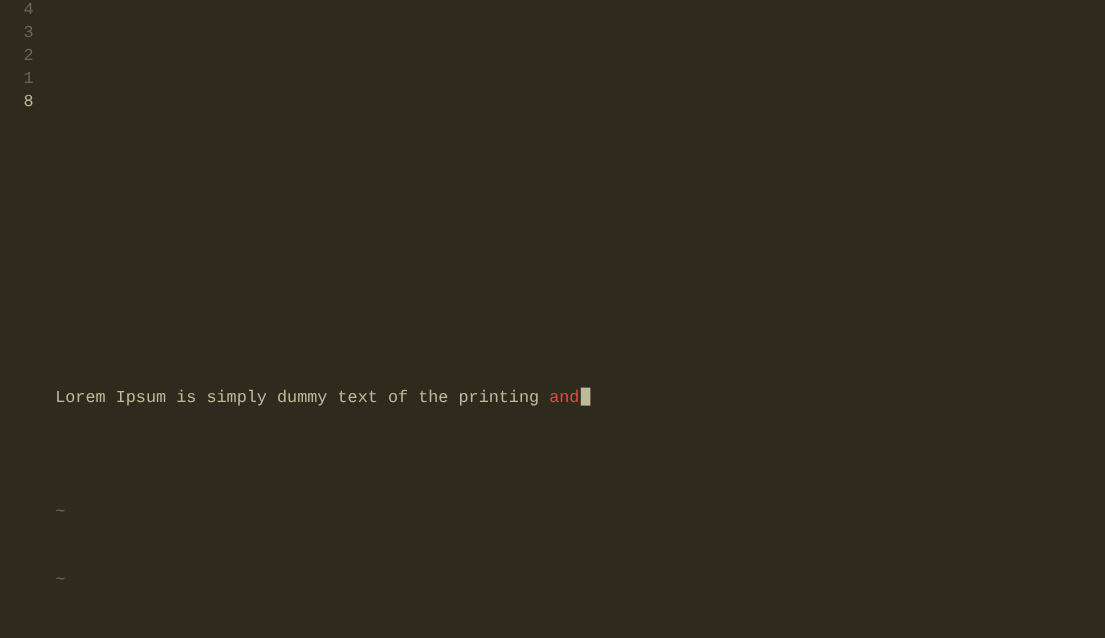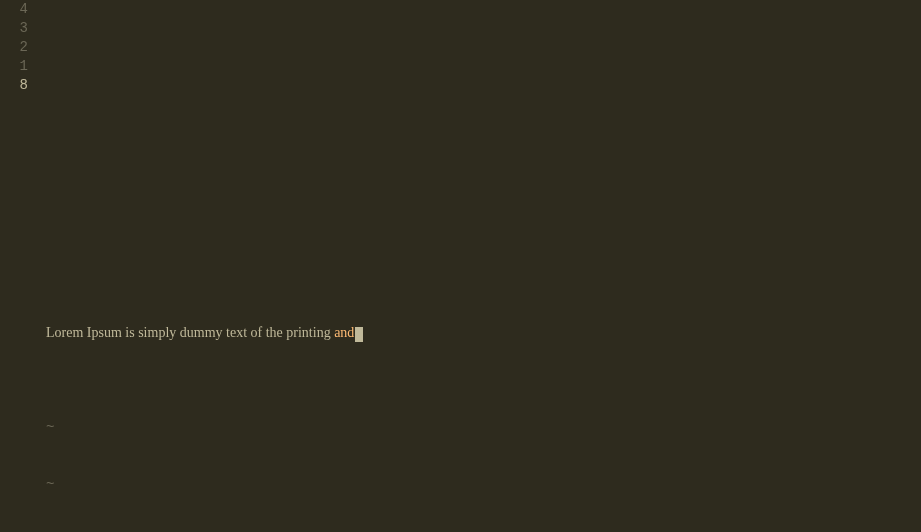--- a/index.html
+++ b/index.html
@@ -55,37 +55,36 @@
       font-size: 14px;
       line-height: 19px;
       color: #c0b99a;
       white-space: pre;
       overflow: hidden;
     }
 
     .code-line {
       height: 19px;
       display: flex;
-      align-items: flex-end;
-      font-family: Liberation Serif, serif;
+      align-items: flex-start;
     }
 
     .empty-line {
       height: 19px;
       display: flex;
       align-items: center;
       color: #6b6756;
     }
 
     .token-normal {
       color: #c0b99a;
     }
 
     .token-special {
-      color: #fdba74;
+      color: #ef4444;
     }
 
     .cursor {
       display: inline-block;
       width: 8px;
       height: 15px;
       background-color: #c0b99a;
       vertical-align: middle;
       margin-left: 1px;
     }

